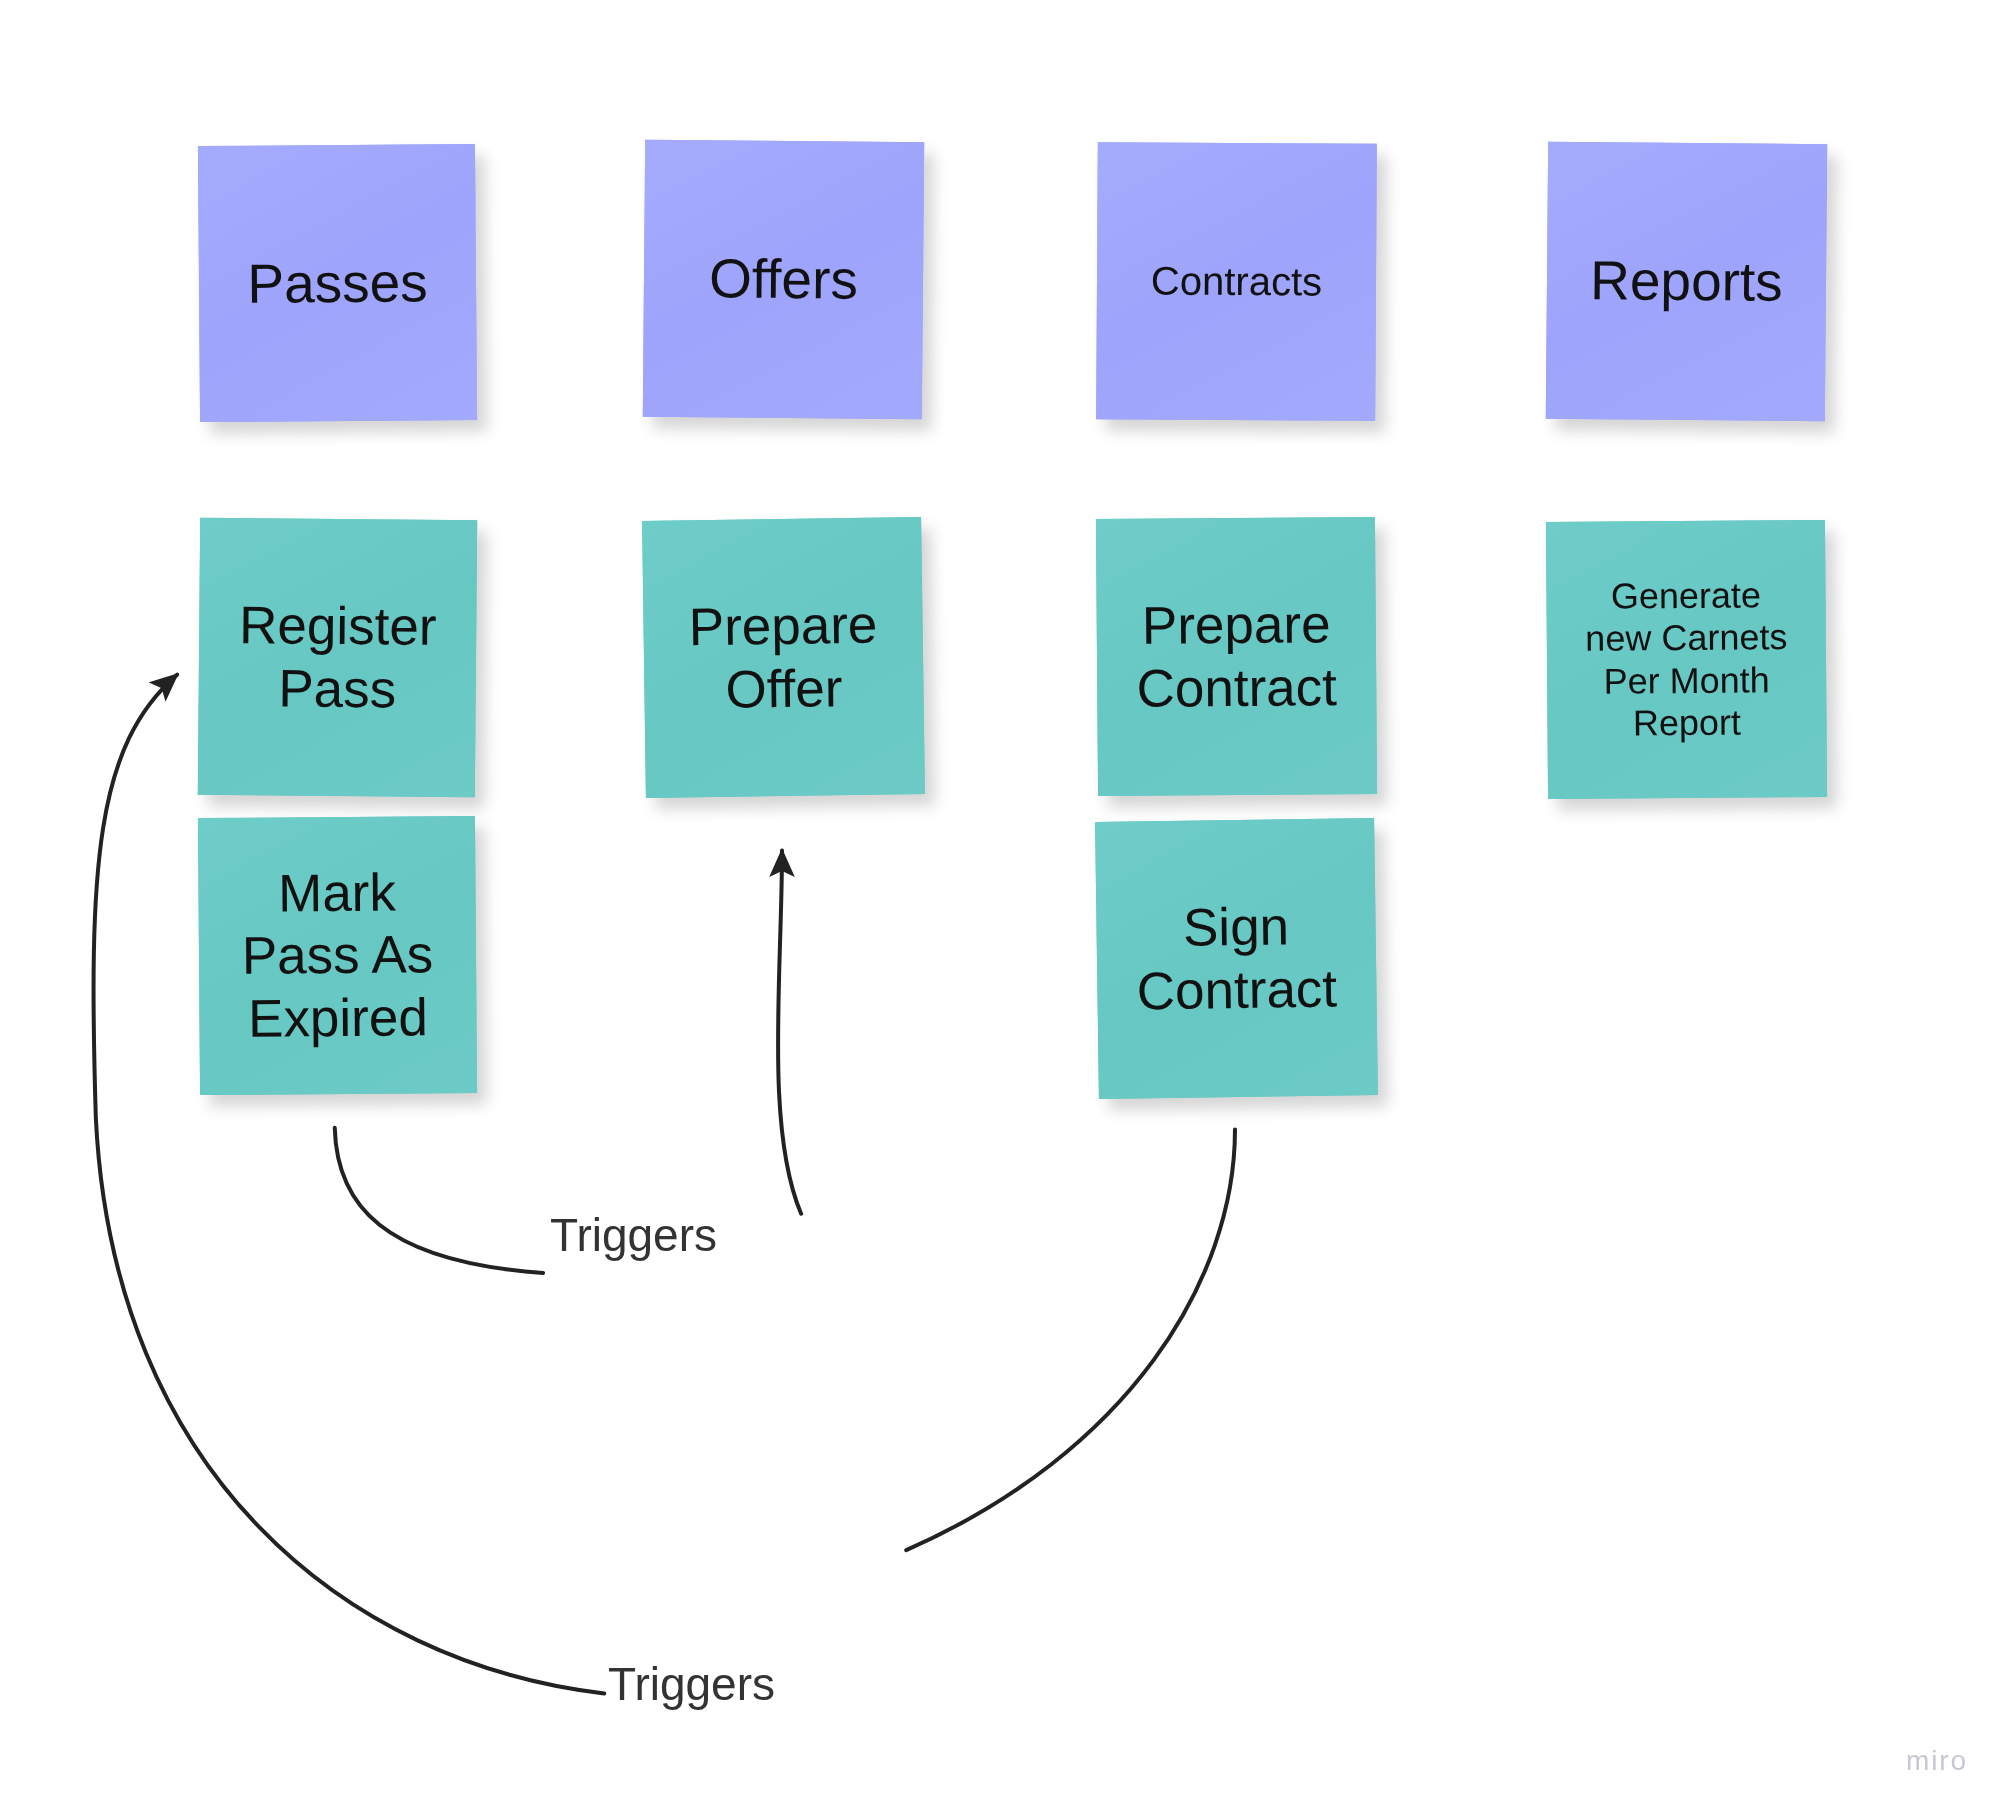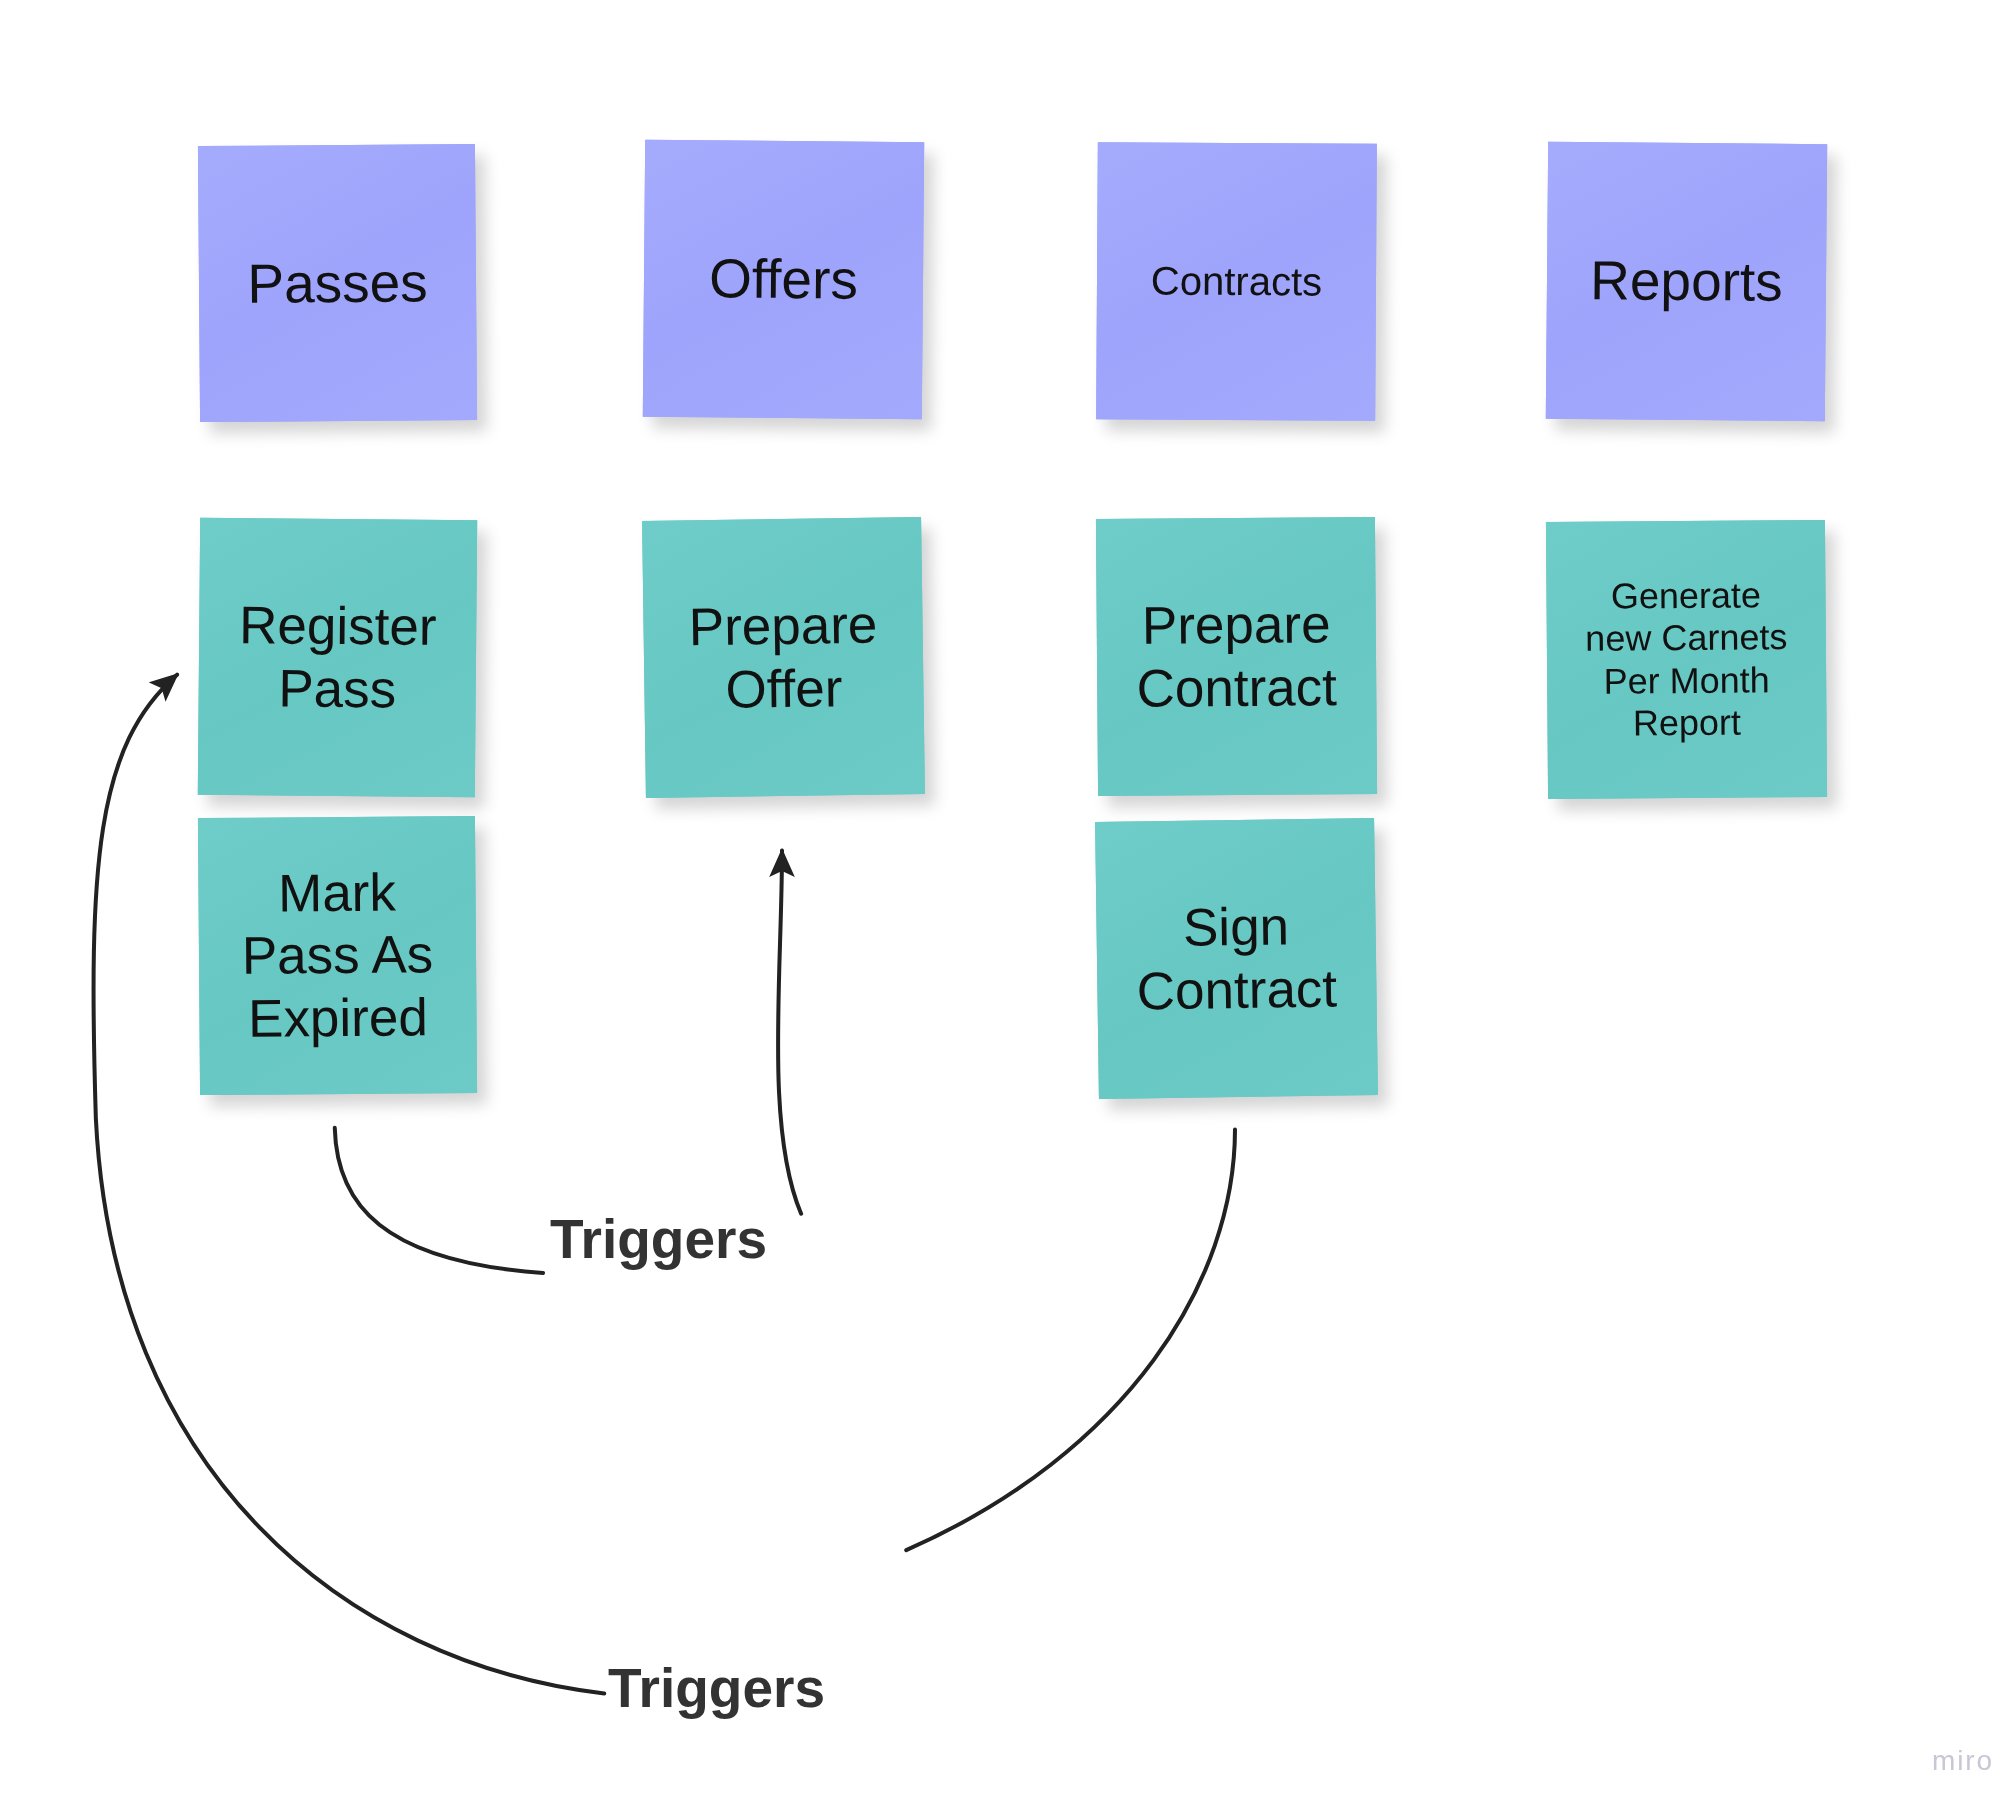--- a/index.html
+++ b/index.html
@@ -41,25 +41,24 @@
     box-shadow: 9.6px 11.5px 15.3px rgba(0,0,0,0.17);
   }
   .cat-big   { font-size: 55px; font-weight: 400; }
   .cat-small { font-size: 40px; font-weight: 400; }
   .act-big   { font-size: 53px; font-weight: 400; }
   .act-small { font-size: 36px; font-weight: 400; }
 
   .edge-label {
     position: absolute;
     color: #333333;
-    font-size: 55px;
+    font-size: 46px;
     line-height: 1;
     white-space: nowrap;
     user-select: none;
-    font-weight: bold;
   }
   #arrows {
     position: absolute;
     left: 0;
     top: 0;
     width: 2017px;
     height: 1811px;
     pointer-events: none;
   }
   .watermark {
@@ -143,16 +142,16 @@
     <span>Generate
 new Carnets
 Per Month
 Report</span>
   </div>
 
   <div class="edge-label" style="left:550px; top:1212px;">Triggers</div>
 
   <div class="edge-label" style="left:608px; top:1661px;">Triggers</div>
 
-  <div class="watermark" style="left:1906px; top:1745px;margin-left:26px;">miro</div>
+  <div class="watermark" style="left:1906px; top:1745px;">miro</div>
 
 </div>
 
 
 </body></html>

